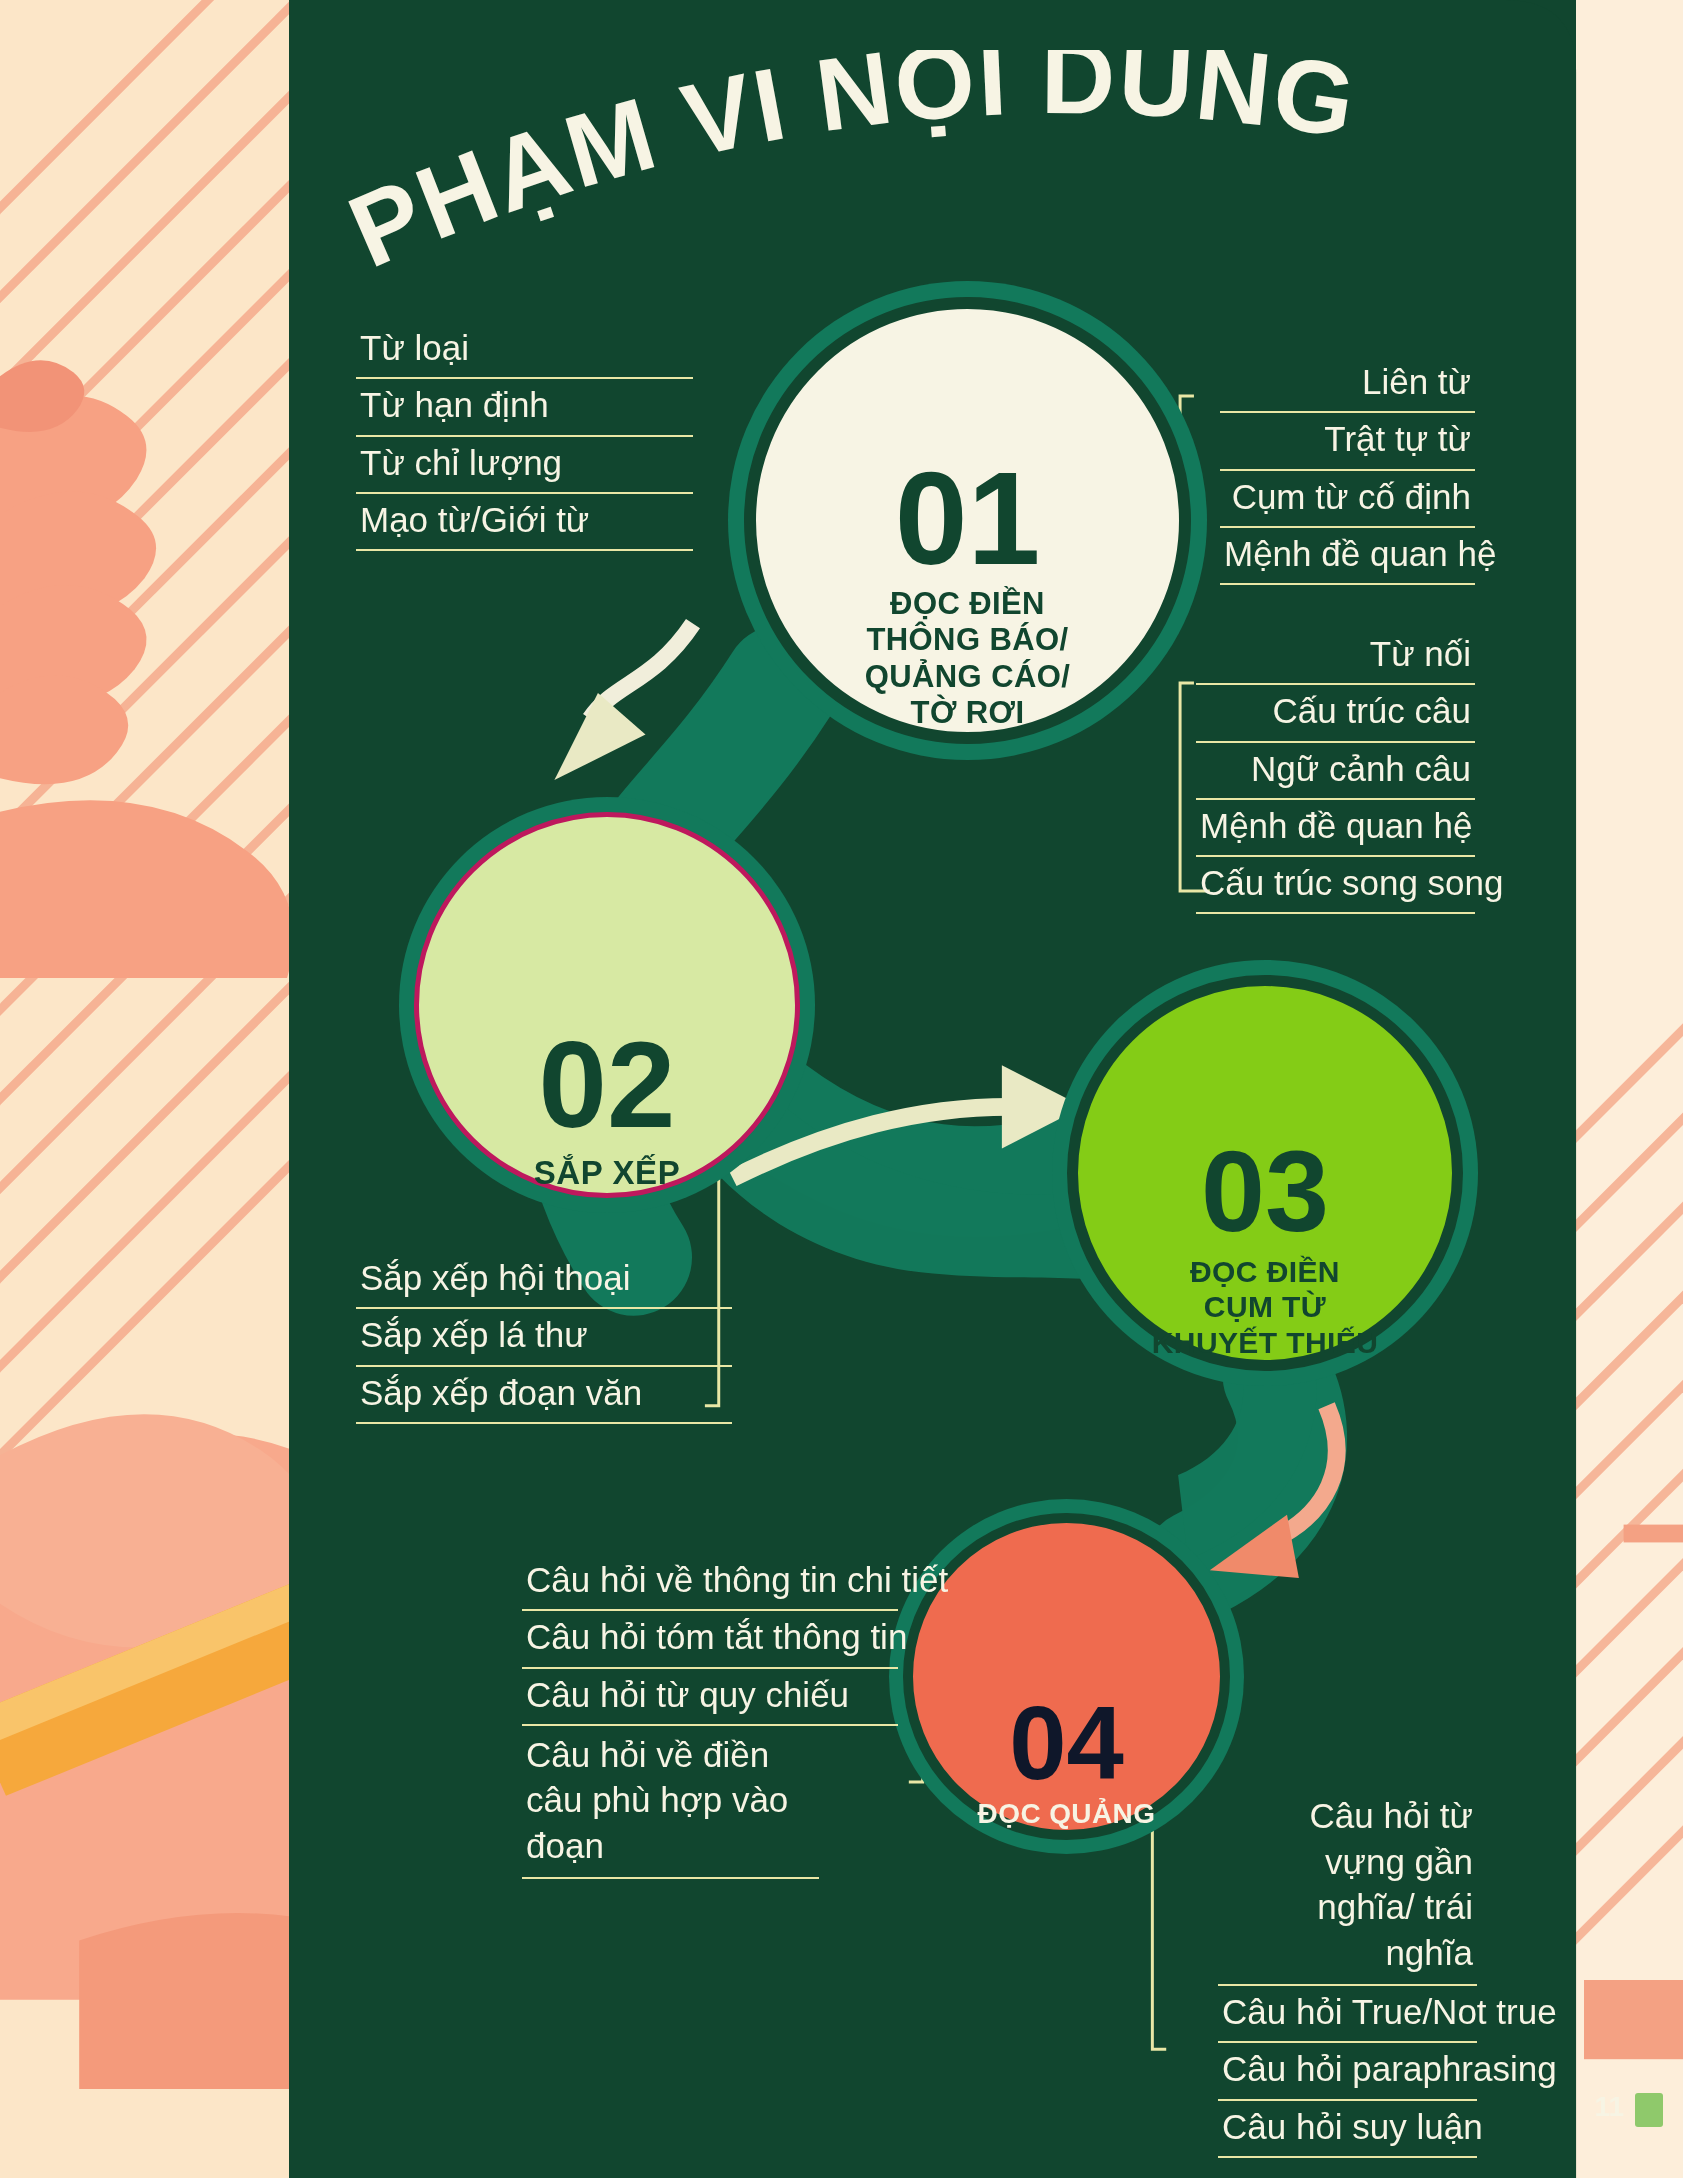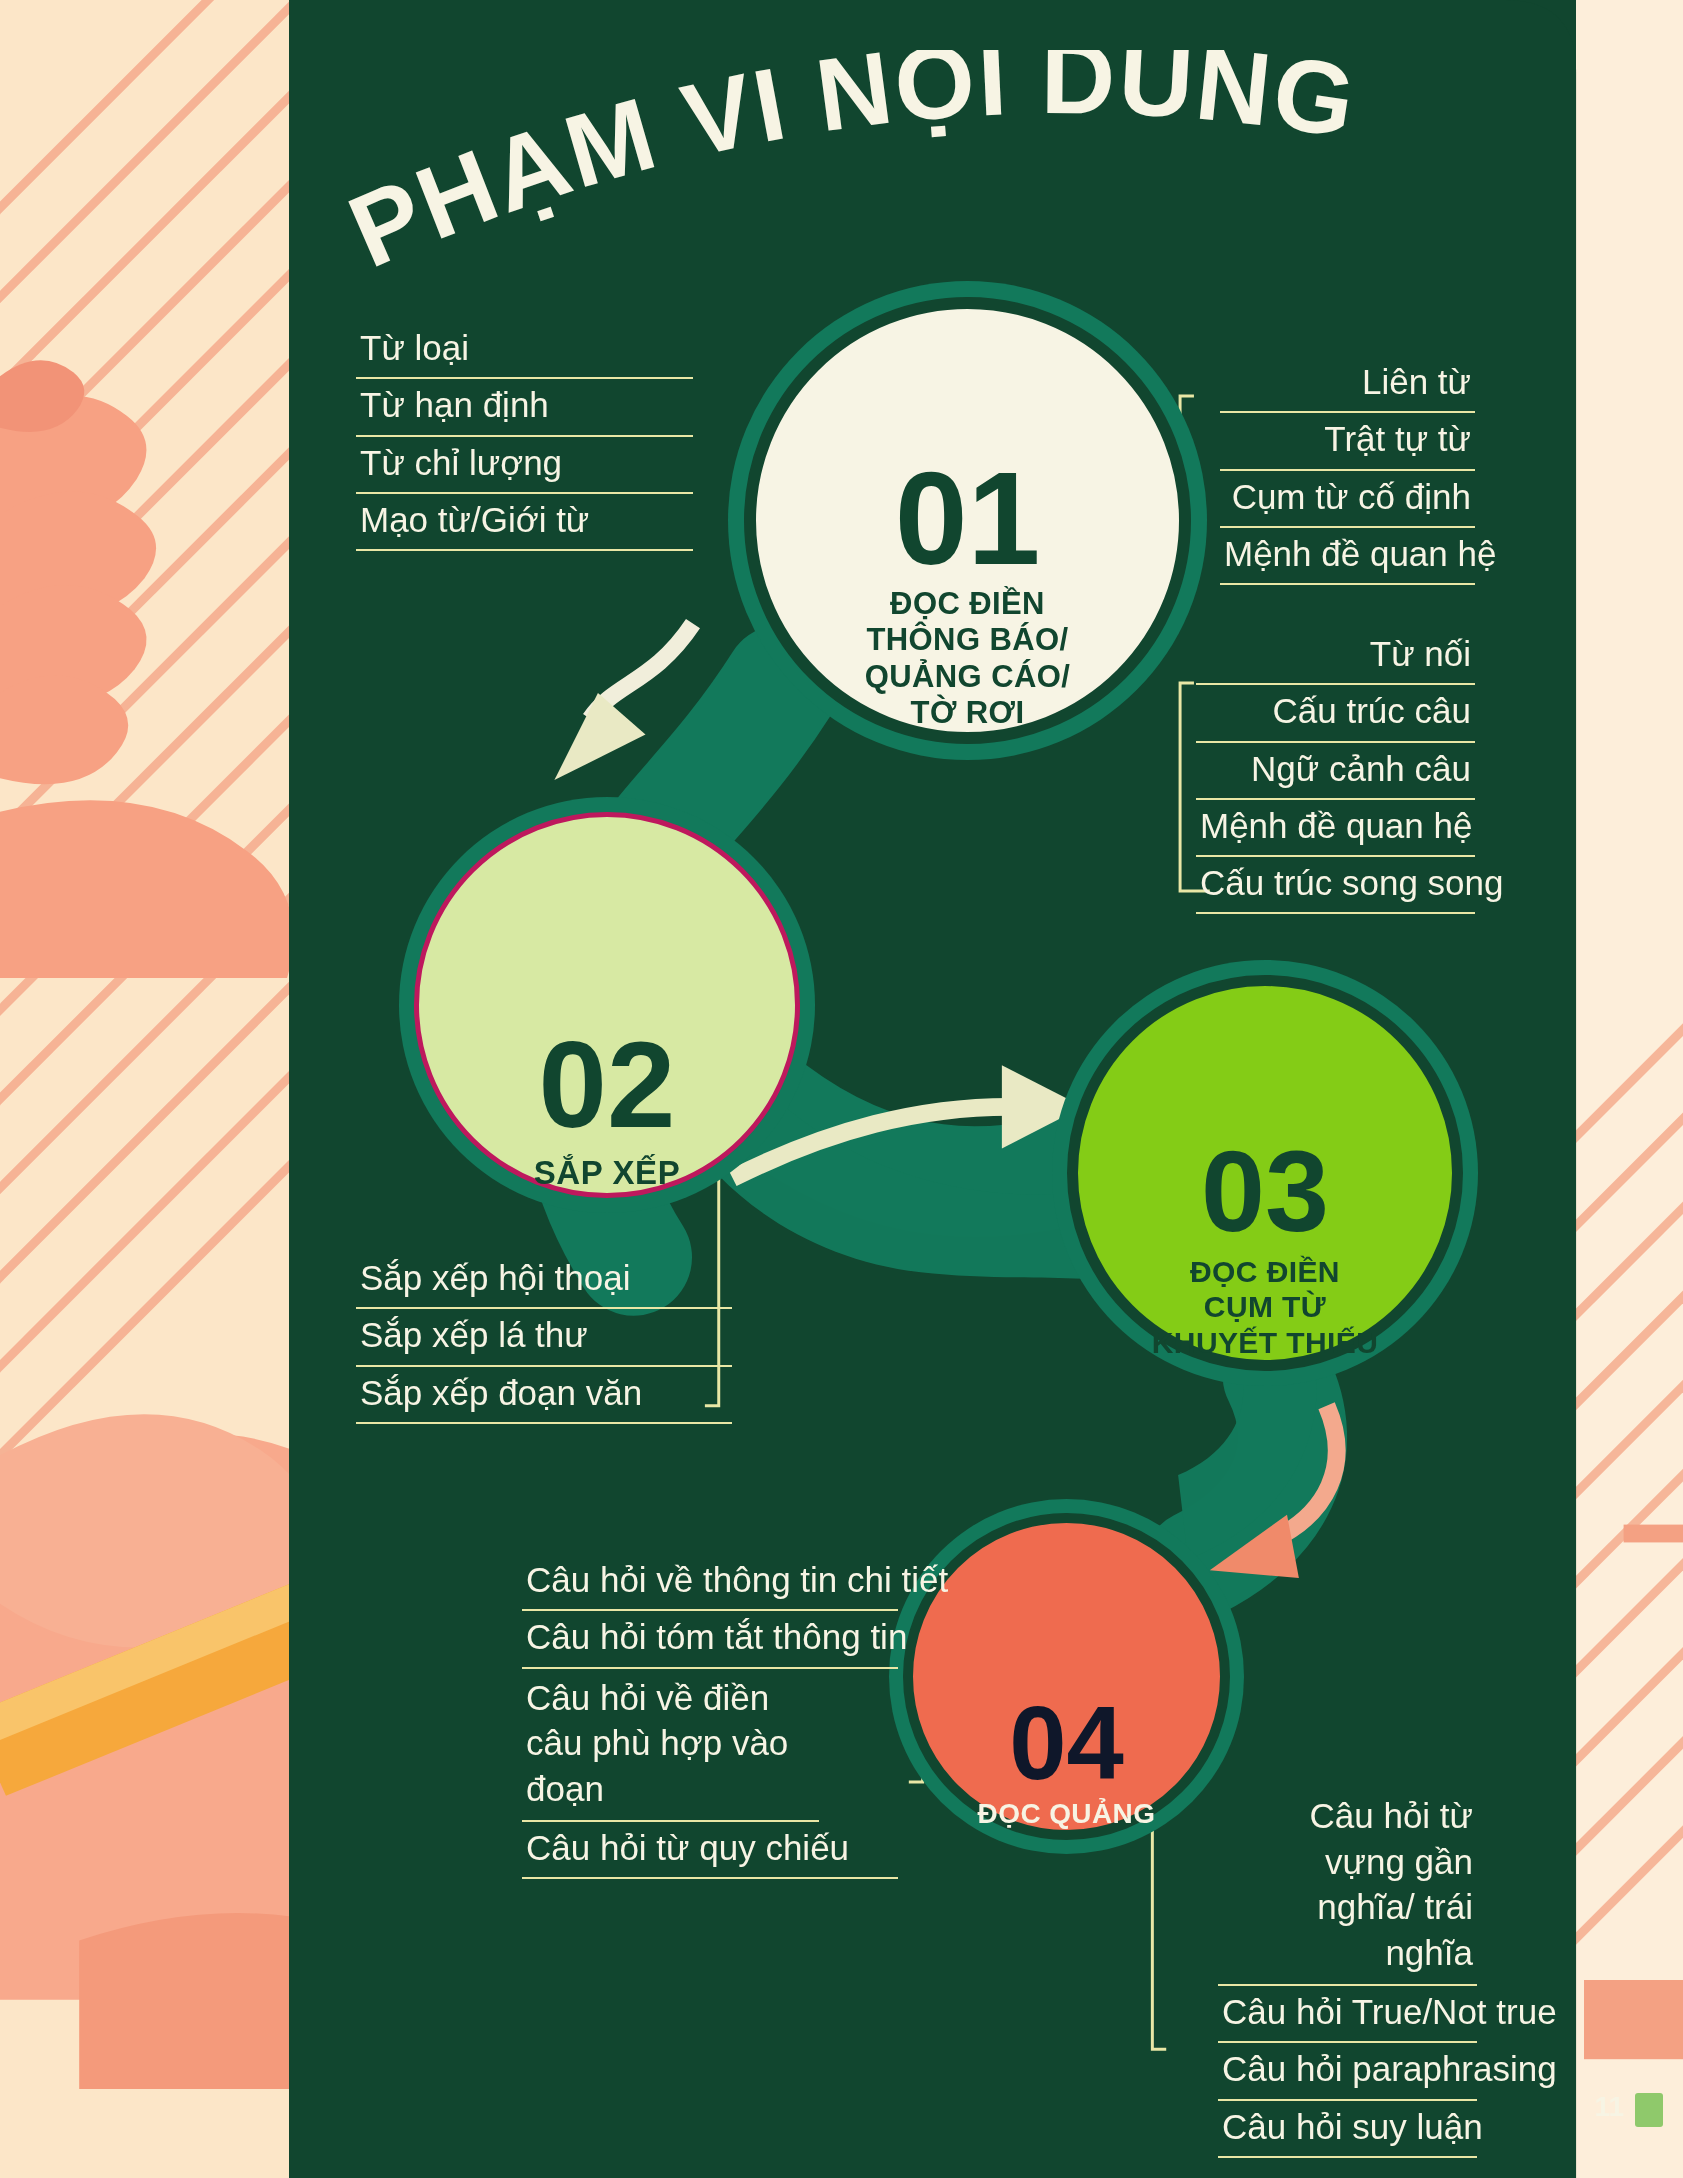--- a/index.html
+++ b/index.html
@@ -292,22 +292,22 @@
 
   <div class="labels left" id="g02-bot">
     <div class="lbl">Sắp xếp hội thoại</div>
     <div class="lbl">Sắp xếp lá thư</div>
     <div class="lbl">Sắp xếp đoạn văn</div>
   </div>
 
   <div class="labels left" id="g04-left">
     <div class="lbl">Câu hỏi về thông tin chi tiết</div>
     <div class="lbl">Câu hỏi tóm tắt thông tin</div>
+    <div class="lbl">Câu hỏi từ quy chiếu</div>
     <div class="lbl two" style="width:297px">Câu hỏi về điền câu phù hợp vào đoạn</div>
-    <div class="lbl">Câu hỏi từ quy chiếu</div>
   </div>
 
   <div class="labels right" id="g04-right">
     <div class="lbl two">Câu hỏi từ vựng gần nghĩa/ trái nghĩa</div>
     <div class="lbl">Câu hỏi True/Not true</div>
     <div class="lbl">Câu hỏi paraphrasing</div>
     <div class="lbl">Câu hỏi suy luận</div>
   </div>
 
   <div class="page-num">11</div>

